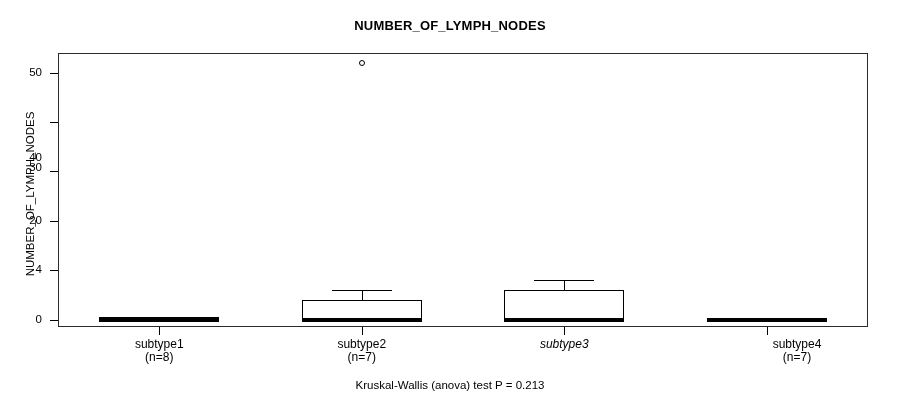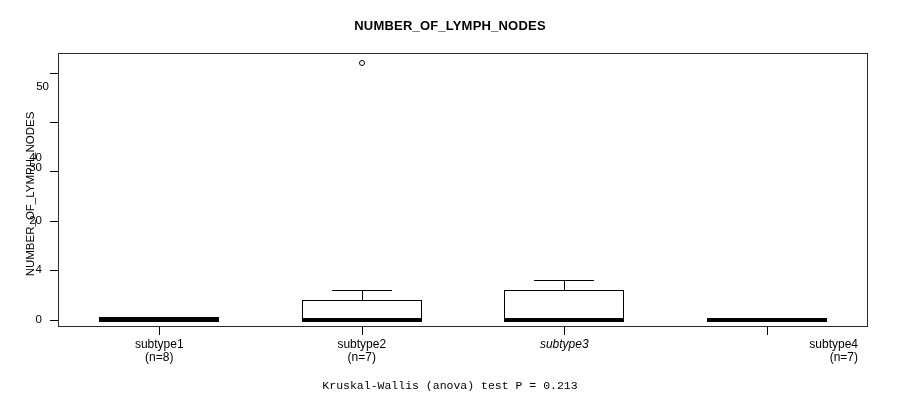--- a/index.html
+++ b/index.html
@@ -37,21 +37,20 @@
 
   
   .chart-caption {
     position: absolute;
     left: 0;
     top: 379px;
     width: 900px;
     text-align: center;
     font-size: 11.5px;
     white-space: nowrap;
-    font-family: Liberation Mono, monospace;
   }
 
   
   .ylabel {
     position: absolute;
     left: -85px;
     top: 188px;
     width: 230px;
     text-align: center;
     font-size: 11.5px;
@@ -156,31 +155,31 @@
       <div class="y-tick-label" style="top: 313.595px; left: 14px;">0</div>
       <div class="y-tick" style="top: 270.225px;"></div>
       <div class="y-tick-label" style="top: 264.225px; left: 14px;">4</div>
       <div class="y-tick" style="top: 220.856px;"></div>
       <div class="y-tick-label" style="top: 214.856px; left: 14px;">20</div>
       <div class="y-tick" style="top: 171.486px;"></div>
       <div class="y-tick-label" style="top: 162px; left: 14px;">30</div>
       <div class="y-tick" style="top: 122.117px;"></div>
       <div class="y-tick-label" style="top: 116.117px; left: 14px; margin-top: 36px;">40</div>
       <div class="y-tick" style="top: 72.7477px;"></div>
-      <div class="y-tick-label" style="top: 66.7477px; left: 21px; margin-top: 14px;">50</div>
+      <div class="y-tick-label" style="top: 66.7477px; left: 14px;">50</div>
     </div>
   <div id="x-axis">
       <div class="x-tick" style="left: 159px;"></div>
       <div class="x-tick-label" style="left: 79.25px;"><span>subtype1</span><span class="n-count">(n=8)</span></div>
       <div class="x-tick" style="left: 362px;"></div>
       <div class="x-tick-label" style="left: 281.75px;"><span>subtype2</span><span class="n-count">(n=7)</span></div>
       <div class="x-tick" style="left: 564px;"></div>
       <div class="x-tick-label" style="left: 484.25px; font-style: italic;"><span>subtype3</span></div>
       <div class="x-tick" style="left: 767px;"></div>
-      <div class="x-tick-label" style="left: 698px; text-align: right;"><span>subtype4</span><span class="n-count">(n=7)</span></div>
+      <div class="x-tick-label" style="left: 717px;"><span>subtype4</span><span class="n-count">(n=7)</span></div>
     </div>
   <div id="boxes-layer">
       <div class="box-rect" style="left: 99.25px; top: 317.126px; width: 120px; height: 2.46847px;"></div>
       <div class="median-line" style="left: 99.25px; top: 317.595px; width: 120px;"></div>
       <div class="box-rect" style="left: 301.75px; top: 299.847px; width: 120px; height: 19.7477px;"></div>
       <div class="whisker-stem" style="left: 362px; top: 289.973px; height: 9.87387px;"></div>
       <div class="whisker-cap" style="left: 331.75px; top: 289.973px; width: 60px;"></div>
       <div class="median-line" style="left: 301.75px; top: 317.595px; width: 120px;"></div>
       <div class="outlier" style="left: 358.75px; top: 59.8739px;"></div>
       <div class="box-rect" style="left: 504.25px; top: 289.973px; width: 120px; height: 29.6216px;"></div>

